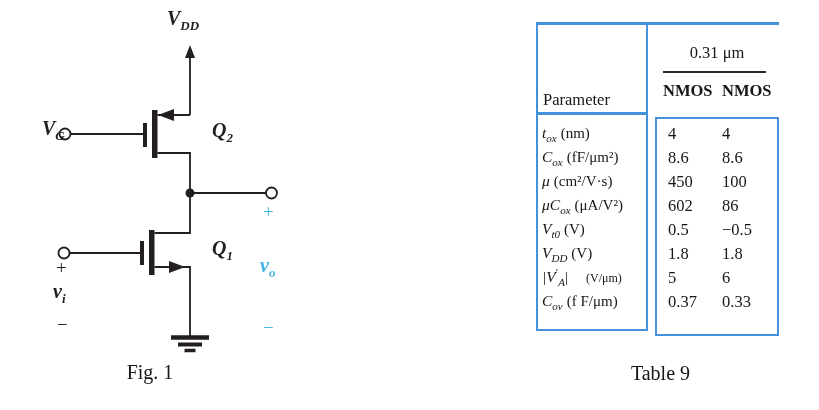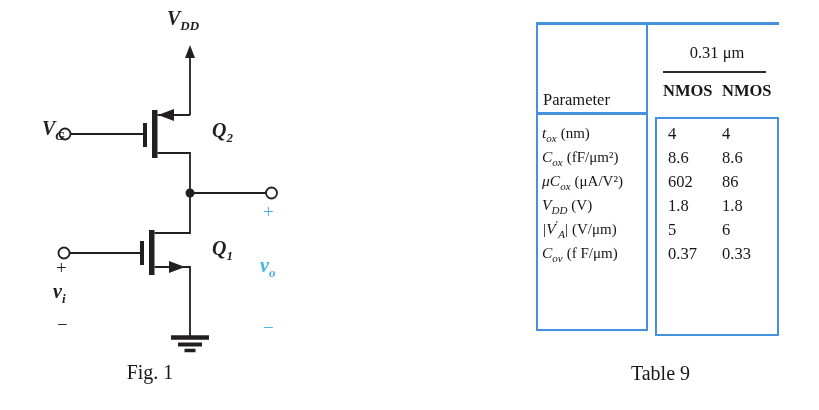--- a/index.html
+++ b/index.html
@@ -28,21 +28,21 @@
   .t-colh{position:absolute;top:61px;font-size:16.5px;font-weight:bold;}
   .t-colh.nmos{left:127px;}
   .t-colh.pmos{left:186px;}
   .t-rows{position:absolute;left:6px;top:102px;width:236px;}
   .t-row{position:relative;height:24px;}
   .p-name{position:absolute;left:0;top:2px;font-size:15.5px;white-space:nowrap;}
   .p-name i{font-style:italic;}
   .p-name sub{font-size:11px;font-style:italic;line-height:0;text-align:center;}
   .p-name sup{font-size:11px;line-height:0;}
   .p-name .unit{margin-left:4px;font-size:15px;}
-  .t-row:nth-child(7) .p-name .unit{font-size:12px;margin-left:0;}
+  .t-row:nth-child(7) .p-name .unit{font-size:12px;margin-left:18px;}
   .v-nmos{position:absolute;left:126px;top:2px;font-size:16.5px;}
   .v-pmos{position:absolute;left:180px;top:2px;font-size:16.5px;}
   .tbl-caption{position:absolute;left:588px;top:362px;width:145px;text-align:center;font-size:20px;}
 </style>
 </head>
 <body>
 
 <div id="fig">
   <svg width="340" height="400" viewBox="0 0 340 400">
     <g stroke="#231f20" stroke-width="1.8" fill="none">
@@ -124,23 +124,33 @@
       <span class="p-name"><i>t</i><sup></sup><sub>ox</sub><span></span><span class="unit">(nm)</span></span>
       <span class="v-nmos">4</span>
       <span class="v-pmos">4</span>
     </div>
     <div class="t-row">
       <span class="p-name"><i>C</i><sup></sup><sub>ox</sub><span></span><span class="unit">(fF/μm²)</span></span>
       <span class="v-nmos">8.6</span>
       <span class="v-pmos">8.6</span>
     </div>
     <div class="t-row">
+      <span class="p-name"><i>μ</i><sup></sup><sub></sub><span></span><span class="unit">(cm²/V·s)</span></span>
+      <span class="v-nmos">450</span>
+      <span class="v-pmos">100</span>
+    </div>
+    <div class="t-row">
       <span class="p-name"><i>μC</i><sup></sup><sub>ox</sub><span></span><span class="unit">(μA/V²)</span></span>
       <span class="v-nmos">602</span>
       <span class="v-pmos">86</span>
+    </div>
+    <div class="t-row">
+      <span class="p-name"><i>V</i><sup></sup><sub>t0</sub><span></span><span class="unit">(V)</span></span>
+      <span class="v-nmos">0.5</span>
+      <span class="v-pmos">−0.5</span>
     </div>
     <div class="t-row">
       <span class="p-name"><i>V</i><sup></sup><sub>DD</sub><span></span><span class="unit">(V)</span></span>
       <span class="v-nmos">1.8</span>
       <span class="v-pmos">1.8</span>
     </div>
     <div class="t-row">
       <span class="p-name"><i>|V</i><sup>′</sup><sub>A</sub><span>|</span><span class="unit">(V/μm)</span></span>
       <span class="v-nmos">5</span>
       <span class="v-pmos">6</span>

